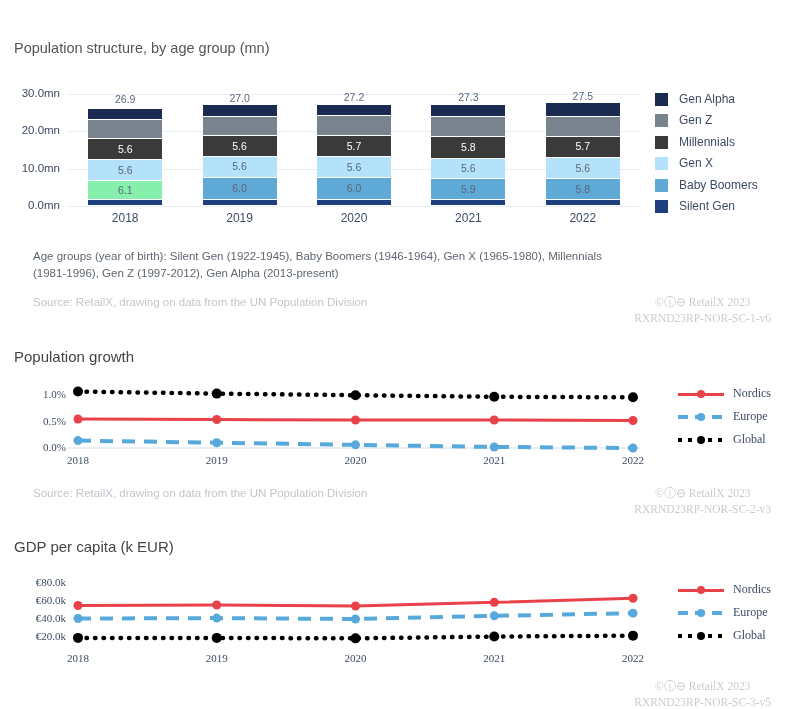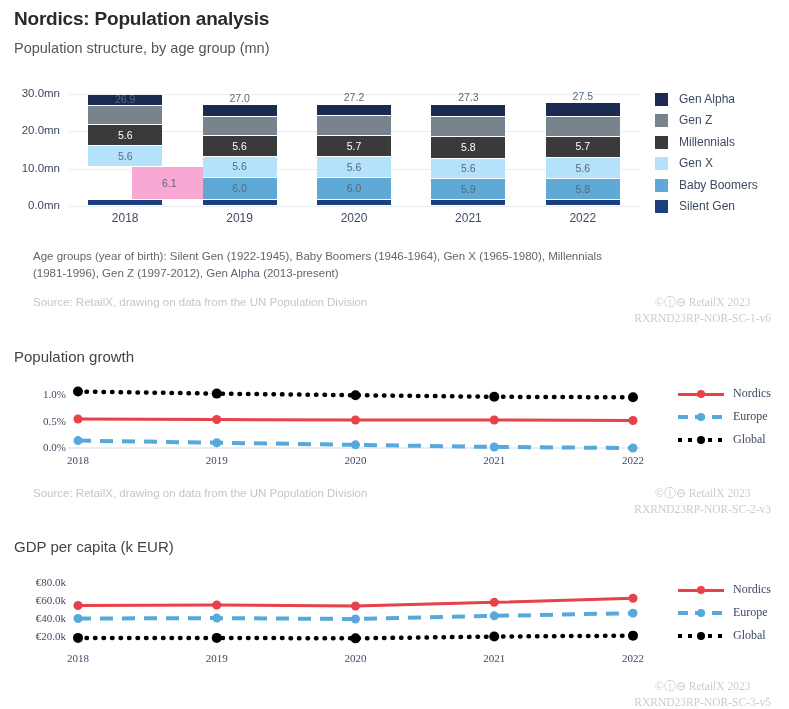--- a/index.html
+++ b/index.html
@@ -79,40 +79,39 @@
   .lc{position:absolute;}
   .lc svg{display:block;}
   .lc-ylab{position:absolute;font-size:11px;color:#3d4a63;font-family:"Liberation Serif",serif;text-align:right;}
   .lc-xlab{position:absolute;font-size:11px;color:#3d4a63;font-family:"Liberation Serif",serif;text-align:center;}
 </style>
 </head>
 <body>
 
 <div class="page">
 
-  <div class="main-title">Nordics: Population analysis</div>
   <div class="sub-title">Population structure, by age group (mn)</div>
 
   <div id="c1-yaxis">
       <div class="ylab c1-ylab" style="top: 199px; position: absolute;">0.0mn</div>
       <div class="ylab c1-ylab" style="top: 161.667px; position: absolute;">10.0mn</div>
       <div class="ylab c1-ylab" style="top: 124.333px; position: absolute;">20.0mn</div>
       <div class="ylab c1-ylab" style="top: 87px; position: absolute;">30.0mn</div>
     </div>
   <div class="c1-plot" id="c1-plot">
       <div class="gridline" style="top: 112px;"></div>
       <div class="gridline" style="top: 74.6667px;"></div>
       <div class="gridline" style="top: 37.3333px;"></div>
       <div class="gridline" style="top: 0px;"></div>
       <div class="bar-group" style="left: 20.2px; width: 74px;">
         <div class="seg" style="height: 10.8267px; background: rgb(27, 42, 81);"></div>
         <div class="seg" style="height: 19.04px; background: rgb(120, 131, 141);"></div>
         <div class="seg seg-label-dark" style="height: 20.9067px; background: rgb(58, 58, 58);">5.6</div>
         <div class="seg seg-label-light" style="height: 20.9067px; background: rgb(180, 226, 251);">5.6</div>
-        <div class="seg seg-label-light" style="height: 33px; background: #f9a8d4; margin-left: 44px;">6.1</div>
+        <div class="seg seg-label-light" style="height: 19px; background: #86efac;">6.1</div>
         <div class="seg" style="height: 5.97333px; background: rgb(30, 63, 125);"></div>
       </div>
       <div class="bar-total" style="left: 20.2px; width: 74px; top: -1.42667px;">26.9</div>
       <div class="bar-group" style="left: 134.6px; width: 74px;">
         <div class="seg" style="height: 11.5733px; background: rgb(27, 42, 81);"></div>
         <div class="seg" style="height: 19.04px; background: rgb(120, 131, 141);"></div>
         <div class="seg seg-label-dark" style="height: 20.9067px; background: rgb(58, 58, 58);">5.6</div>
         <div class="seg seg-label-light" style="height: 20.9067px; background: rgb(180, 226, 251);">5.6</div>
         <div class="seg seg-label-light" style="height: 22.4px; background: rgb(94, 169, 214);">6.0</div>
         <div class="seg" style="height: 5.97333px; background: rgb(30, 63, 125);"></div>

